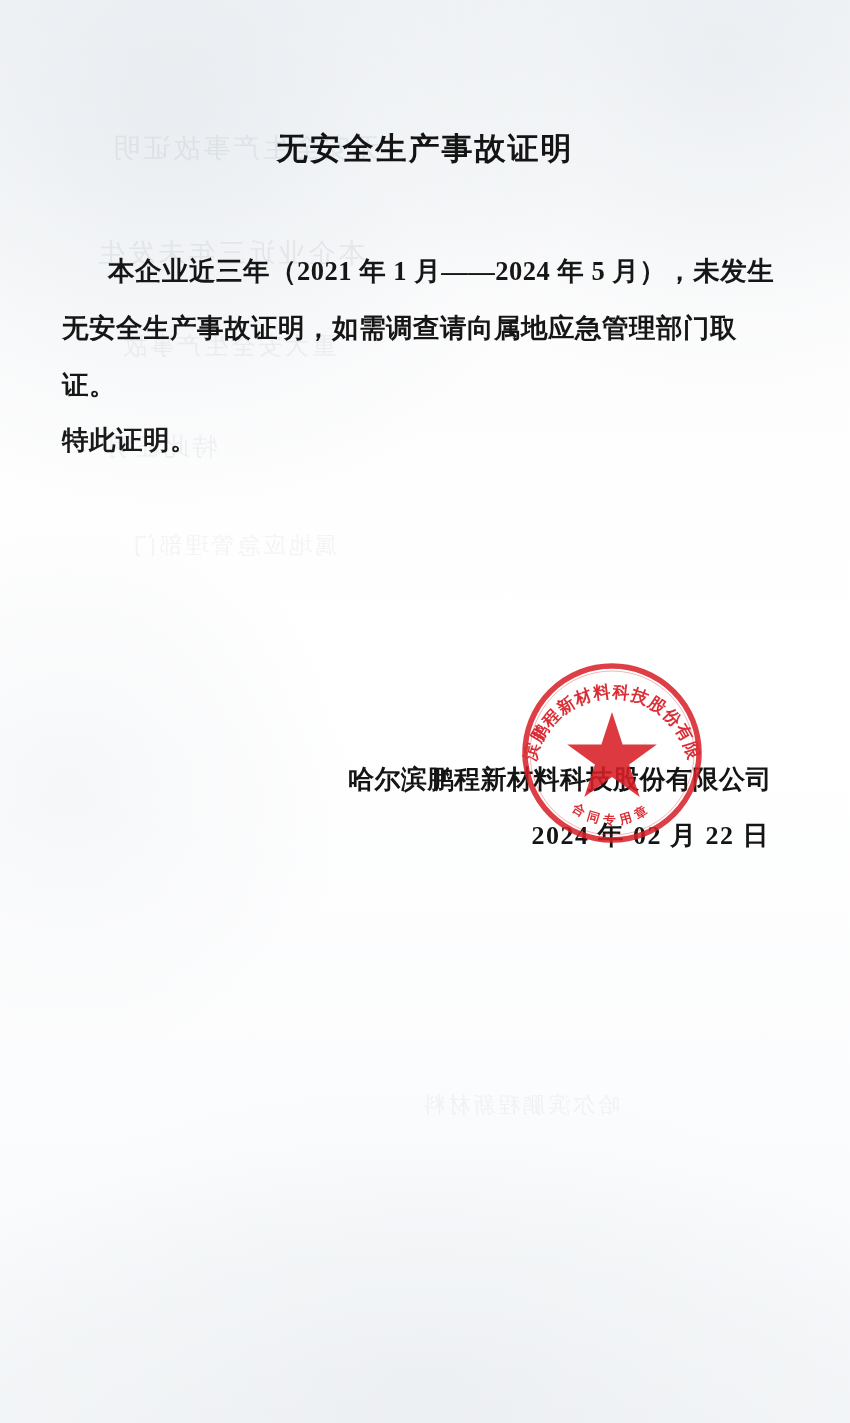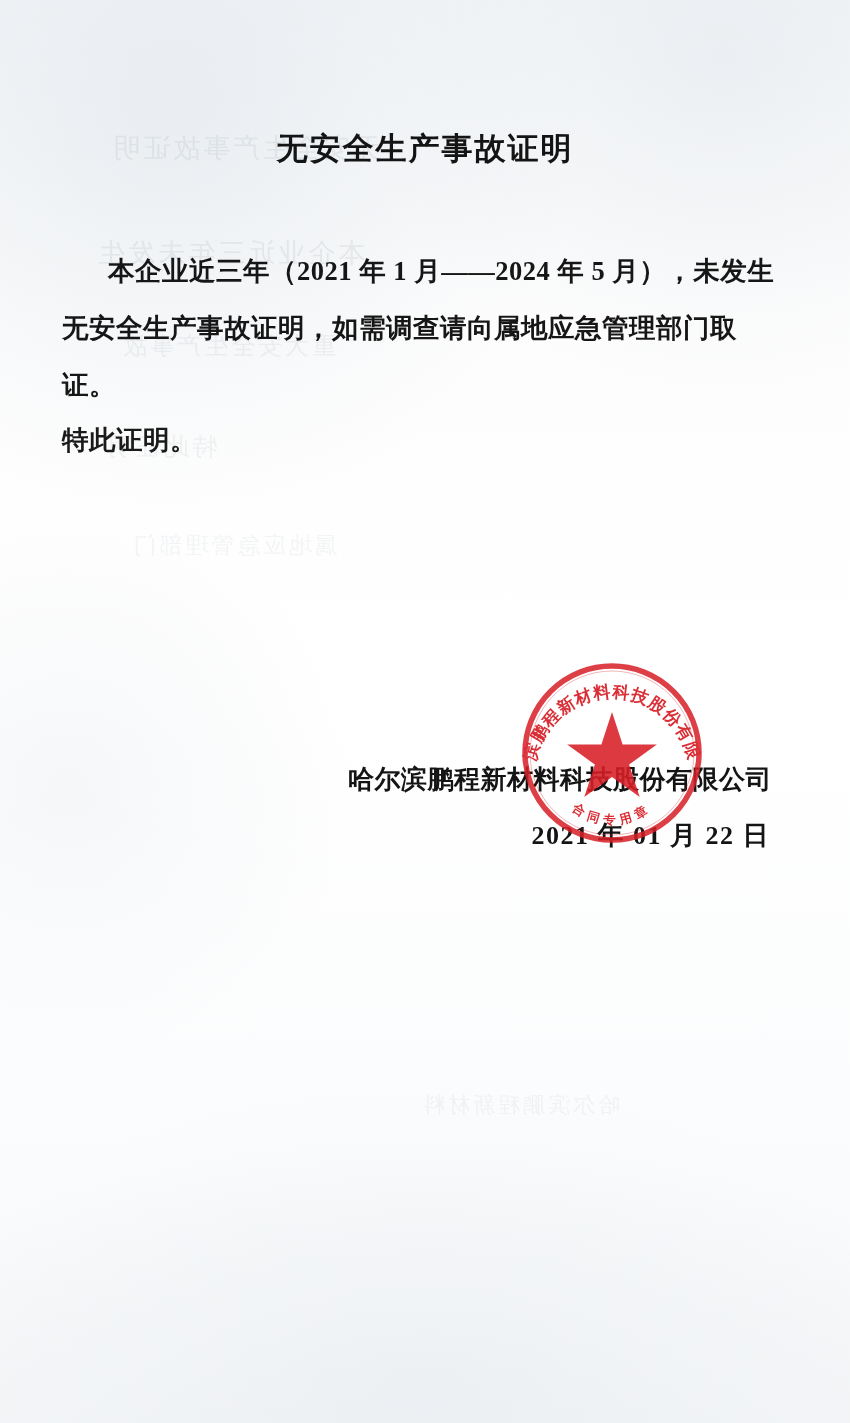--- a/index.html
+++ b/index.html
@@ -154,21 +154,21 @@
   <div class="body-block">
     <span class="indent"></span><span>本企业近三年（2021 年 1 月——2024 年 5 月），未发生</span><span>无安全生产事故证明，如需调查请向属地应急管理部门取证。</span>
   </div>
 
   <div class="closing">
     <span class="indent"></span><span>特此证明。</span>
   </div>
 
   <div class="signature">
     <div>哈尔滨鹏程新材料科技股份有限公司</div>
-    <div class="sig-date">2021 年 01 月 22 日</div>
+    <div class="sig-date">2024 年 02 月 22 日</div>
   </div>
 
   <div class="seal">
     <svg width="200" height="206" viewBox="0 0 200 206" xmlns="http://www.w3.org/2000/svg">
       <defs>
         <path id="sealArcTop" d="M 24,108 A 78,78 0 0 1 176,108" fill="none"></path>
         <path id="sealArcBottom" d="M 40,128 A 62,62 0 0 0 160,128" fill="none"></path>
       </defs>
 
       <circle cx="100" cy="103" r="87" fill="none" stroke="#d81f27" stroke-width="5.5" opacity="0.92"></circle>

